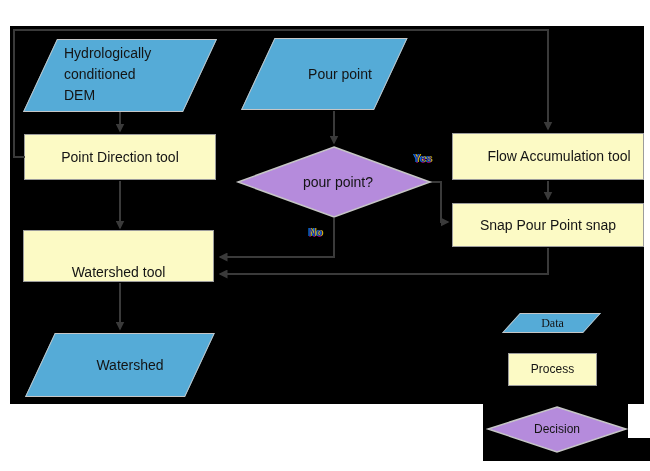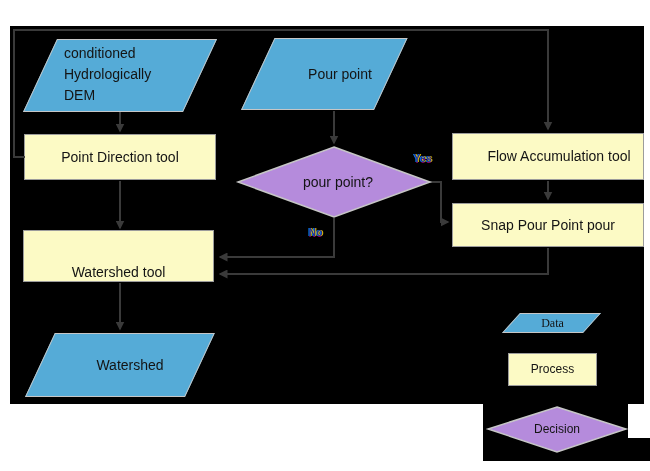--- a/index.html
+++ b/index.html
@@ -64,28 +64,28 @@
   <path class="edge" d="M430 182 L441 182 L441 222 L448 222" marker-end="url(#ah)"></path>
   <path class="edge" d="M548 181 L548 199" marker-end="url(#ah)"></path>
   <path class="edge" d="M548 248 L548 274 L220 274" marker-end="url(#ah)"></path>
   <path class="edge" d="M334 218 L334 257 L220 257" marker-end="url(#ah)"></path>
   <path class="edge" d="M120 283 L120 329" marker-end="url(#ah)"></path>
   <polygon class="diamond" points="334,147 430,182 334,217 238,182"></polygon>
   <polygon class="diamond" points="557,407 626,429 557,452 488,429"></polygon>
 </svg>
 
 <div class="abs lbl col left" style="left:64px;top:43px;width:140px;height:66px;align-items:flex-start;">
+  <span>Hydrologically</span>
   <span>conditioned</span>
-  <span>Hydrologically</span>
   <span>DEM</span>
 </div>
 <div class="abs lbl" style="left:270px;top:38px;width:140px;height:72px;">Pour point</div>
 <div class="abs lbl" style="left:24px;top:134px;width:192px;height:46px;">Point Direction tool</div>
 <div class="abs lbl" style="left:452px;top:133px;width:192px;height:47px;padding-left:11px;">Flow Accumulation tool</div>
-<div class="abs lbl" style="left:452px;top:203px;width:192px;height:44px;">Snap Pour Point pour</div>
+<div class="abs lbl" style="left:452px;top:203px;width:192px;height:44px;">Snap Pour Point snap</div>
 <div class="abs lbl" style="left:23px;top:230px;width:191px;height:36px;margin-top:24px;">Watershed tool</div>
 <div class="abs lbl" style="left:40px;top:333px;width:180px;height:64px;">Watershed</div>
 <div class="abs lbl col" style="left:264px;top:161px;width:148px;height:42px;">
   <span>pour point?</span>
 </div>
 <div class="abs edge-label" style="left:409px;top:151px;width:28px;height:14px;">Yes</div>
 <div class="abs edge-label" style="left:303px;top:225px;width:26px;height:14px;">No</div>
 
 <div class="abs lbl small" style="left:510px;top:313px;width:85px;height:20px;font-family:Liberation Serif, serif;">Data</div>
 <div class="abs lbl small" style="left:508px;top:353px;width:89px;height:33px;">Process</div>

